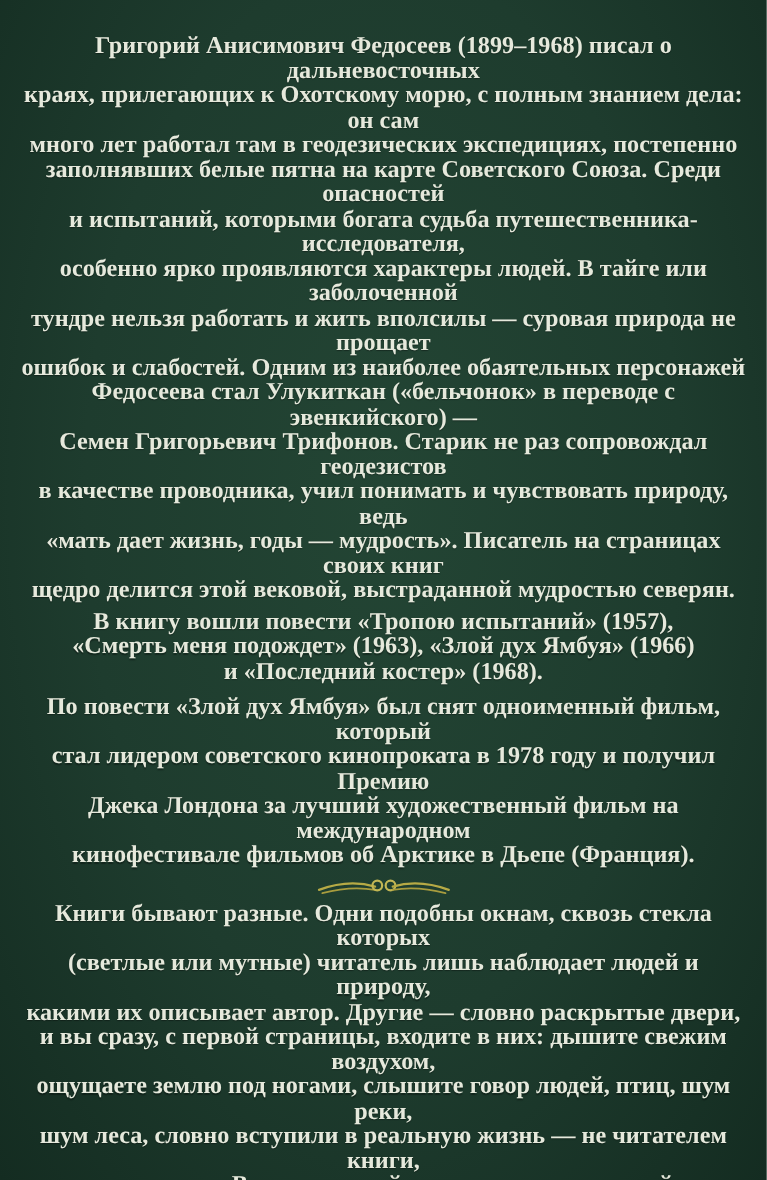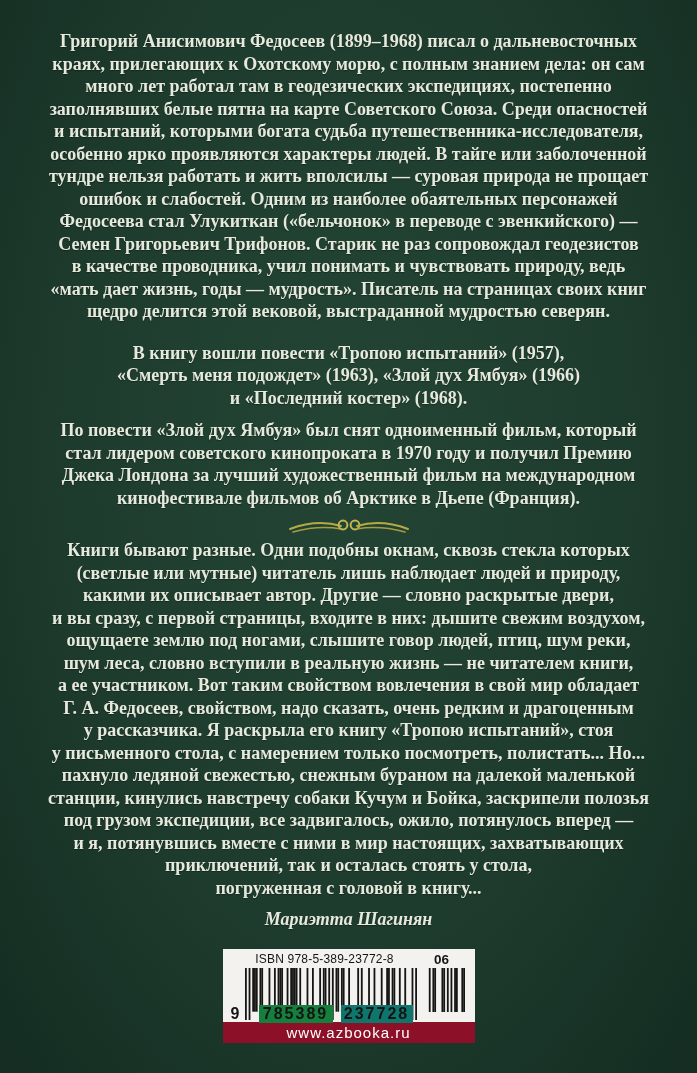--- a/index.html
+++ b/index.html
@@ -6,24 +6,24 @@
   body{
     width:697px;height:1073px;overflow:hidden;
     background:radial-gradient(ellipse at 50% 42%, #234534 0%, #1e3c2e 55%, #142c21 100%);
   }
   .cover{
     box-sizing:border-box;width:697px;height:1073px;padding-top:30px;
     font-family:"Liberation Serif", serif;font-weight:bold;color:#e6e9dc;
   }
   .para{
     width:664px;margin:0 auto;text-align:center;
-    font-size:18px;line-height:22.5px;white-space:pre-line;
+    font-size:22px;line-height:22.5px;white-space:pre-line;
     text-shadow:0 1px 1px rgba(0,0,0,.35);
   }
-  .books{margin-top:19px}
+  .books{margin-top:6px}
   .film{margin-top:10px}
   .divider{width:124px;height:18px;margin:8px auto 4px;display:block;}
   .signature{
     margin-top:8px;text-align:center;font-style:italic;font-weight:bold;
     font-size:18px;line-height:24px;text-shadow:0 1px 1px rgba(0,0,0,.35);
   }
   
   .bc{width:252px;margin:18px auto 0;}
   .bc-white{
     position:relative;background:#f3f2ee;box-sizing:border-box;
@@ -74,21 +74,21 @@
 Семен Григорьевич Трифонов. Старик не раз сопровождал геодезистов
 в качестве проводника, учил понимать и чувствовать природу, ведь
 «мать дает жизнь, годы — мудрость». Писатель на страницах своих книг
 щедро делится этой вековой, выстраданной мудростью северян.</p>
 
   <p class="para books">В книгу вошли повести «Тропою испытаний» (1957),
 «Смерть меня подождет» (1963), «Злой дух Ямбуя» (1966)
 и «Последний костер» (1968).</p>
 
   <p class="para film">По повести «Злой дух Ямбуя» был снят одноименный фильм, который
-стал лидером советского кинопроката в 1970 году и получил Премию
+стал лидером советского кинопроката в 1978 году и получил Премию
 Джека Лондона за лучший художественный фильм на международном
 кинофестивале фильмов об Арктике в Дьепе (Франция).</p>
 
   <svg class="divider" viewBox="0 0 124 18" fill="none" xmlns="http://www.w3.org/2000/svg">
     <path d="M3 12 Q 30 2 54 9" stroke="#b6aa45" stroke-width="2" stroke-linecap="round" fill="none"></path>
     <path d="M6 15 Q 32 8 54 12" stroke="#a89c3e" stroke-width="1.6" stroke-linecap="round" fill="none"></path>
     <circle cx="56" cy="8" r="4.4" stroke="#c2b654" stroke-width="2" fill="none"></circle>
     <circle cx="68" cy="8" r="4.4" stroke="#c2b654" stroke-width="2" fill="none"></circle>
     <path d="M70 9 Q 94 2 121 12" stroke="#b6aa45" stroke-width="2" stroke-linecap="round" fill="none"></path>
     <path d="M70 12 Q 92 8 118 15" stroke="#a89c3e" stroke-width="1.6" stroke-linecap="round" fill="none"></path>

